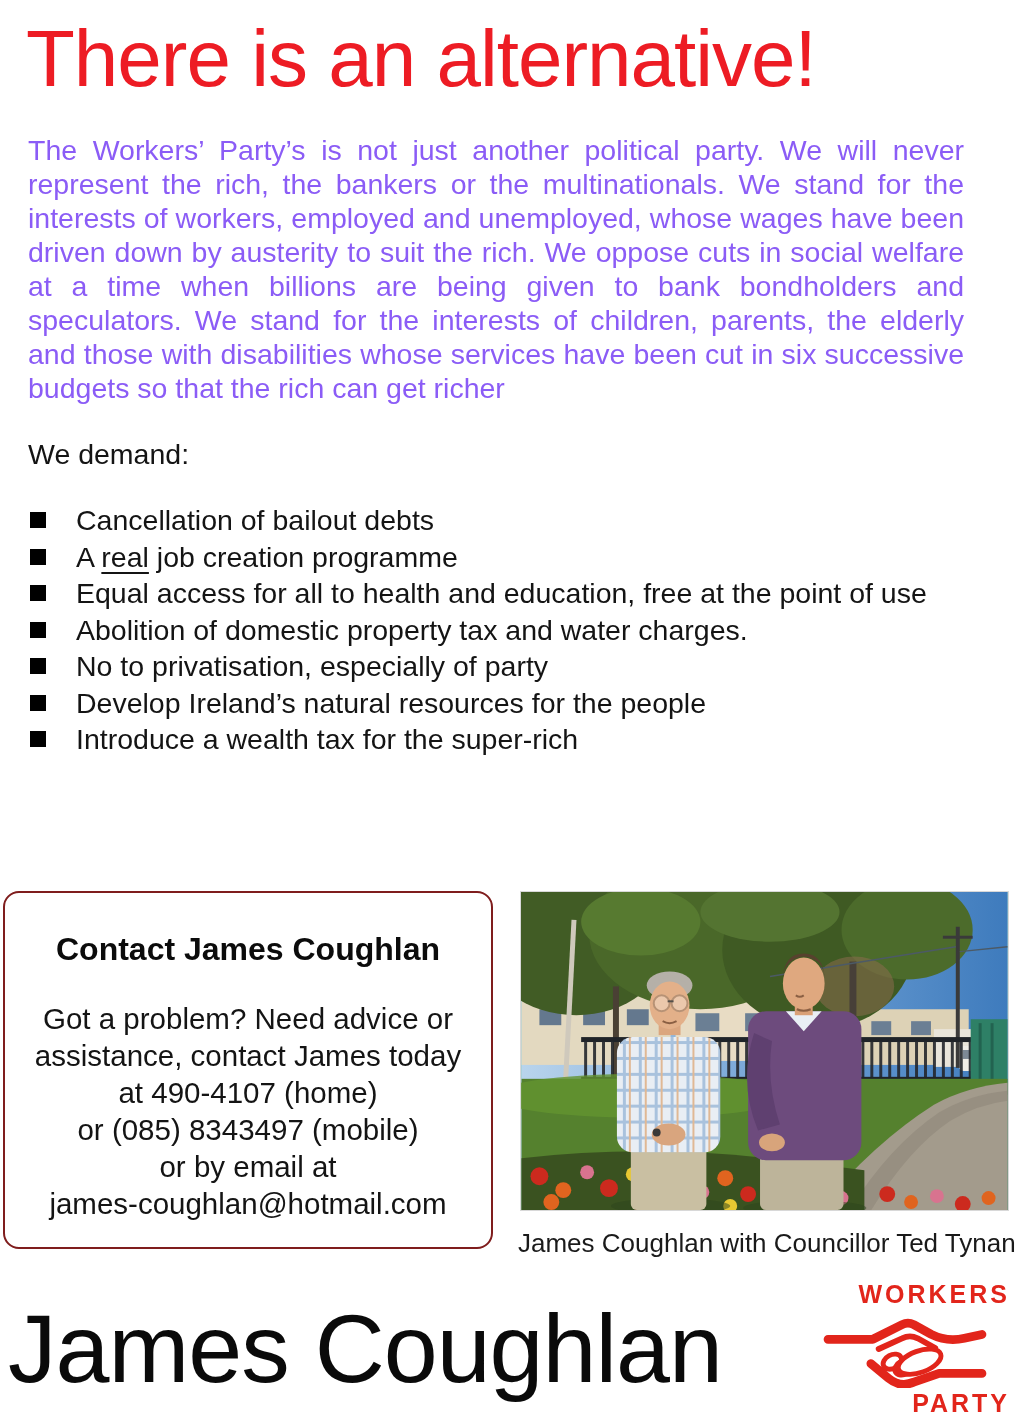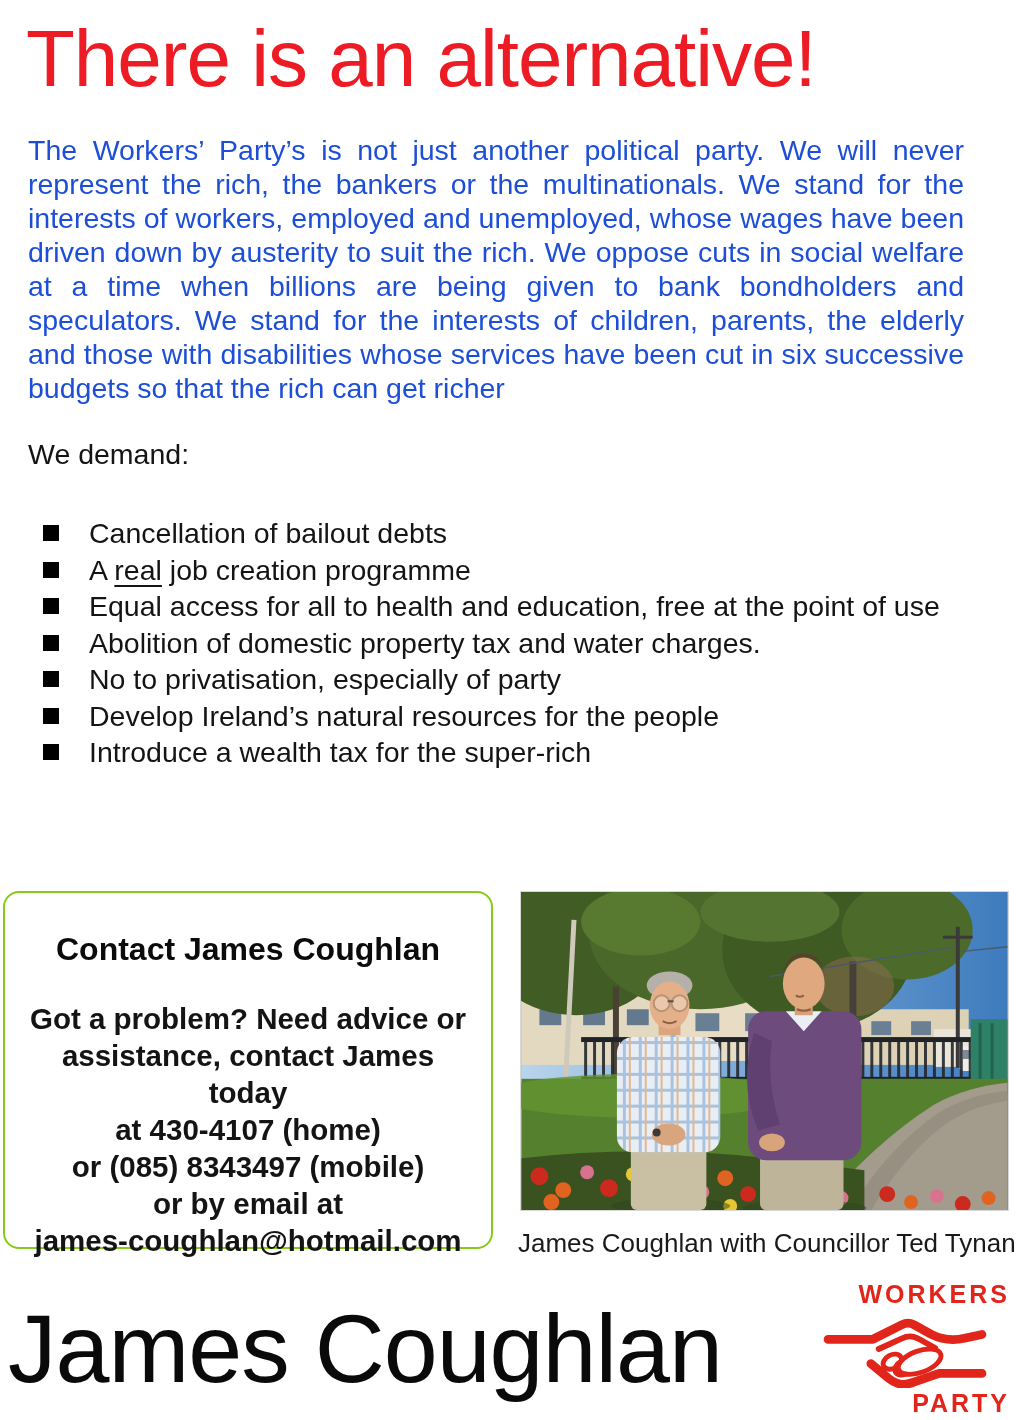--- a/index.html
+++ b/index.html
@@ -7,48 +7,48 @@
     width:1024px;height:1420px;position:relative;background:#ffffff;
     font-family:"Liberation Sans", sans-serif;color:#111;overflow:hidden;
   }
   .page-title{
     position:absolute;left:26px;top:14px;width:960px;
     font-size:80px;line-height:1.12;color:#ed1c24;font-weight:400;
     letter-spacing:-1px;white-space:nowrap;
   }
   .intro{
     position:absolute;left:28px;top:133px;width:936px;
-    font-size:28.5px;line-height:34px;text-align:justify;color:#1d4ed8;
+    font-size:28.5px;line-height:34px;text-align:justify;color:#8b5cf6;
   }
   .demands-heading{
     position:absolute;left:28px;top:438px;font-size:28.5px;color:#141414;
   }
   .demands-list{
     position:absolute;left:30px;top:502px;width:950px;
-    list-style:none;margin:13px;padding:0;
+    list-style:none;margin:0;padding:0;
   }
   .demand{
     display:flex;align-items:flex-start;
     font-size:28.5px;line-height:36.5px;color:#141414;
   }
   .bullet-square{
     flex:none;width:16px;height:16px;background:#000;
     margin:10px 30px 0 0;
   }
   .u{ text-decoration:underline;text-underline-offset:5px;}
   .contact-card{
     position:absolute;left:3px;top:891px;width:490px;height:358px;
-    border:2px solid #84cc16;border-radius:16px;background:#fff;
+    border:2px solid #7f1d1d;border-radius:16px;background:#fff;
     box-sizing:border-box;text-align:center;
   }
   .contact-heading{
     margin-top:38px;font-size:32px;font-weight:700;color:#0b0b0b;
   }
   .contact-body{
-    margin:32px 18px 0 18px;font-size:29.5px;line-height:37px;color:#141414;font-weight:bold;
+    margin:32px 18px 0 18px;font-size:29.5px;line-height:37px;color:#141414;
   }
   .photo-frame{
     position:absolute;left:520px;top:891px;width:489px;height:320px;
     border:1px solid #d8d8d8;box-sizing:border-box;background:#9cc;
   }
   .photo-frame svg{display:block;width:100%;height:100%;}
   .photo-caption{
     position:absolute;left:518px;top:1228px;width:494px;
     font-size:26px;color:#1a1a1a;text-align:right;white-space:nowrap;
   }
@@ -101,21 +101,21 @@
   <li class="demand">
     <span class="bullet-square"></span>
     <span>Introduce a wealth tax for the super-rich</span>
   </li>
 </ul>
 
 <div class="contact-card">
   <div class="contact-heading">Contact James Coughlan</div>
   <div class="contact-body">
     <div>Got a problem? Need advice or assistance, contact James today</div>
-    <div>at 430-4107 (home)</div>
+    <div>at 490-4107 (home)</div>
     <div>or (085) 8343497 (mobile)</div>
     <div>or by email at</div>
     <div>james-coughlan@hotmail.com</div>
   </div>
 </div>
 
 <div class="photo-frame">
   <svg viewBox="0 0 489 320">
     <defs>
       <linearGradient id="sky" x1="0" y1="0" x2="1" y2="0">

